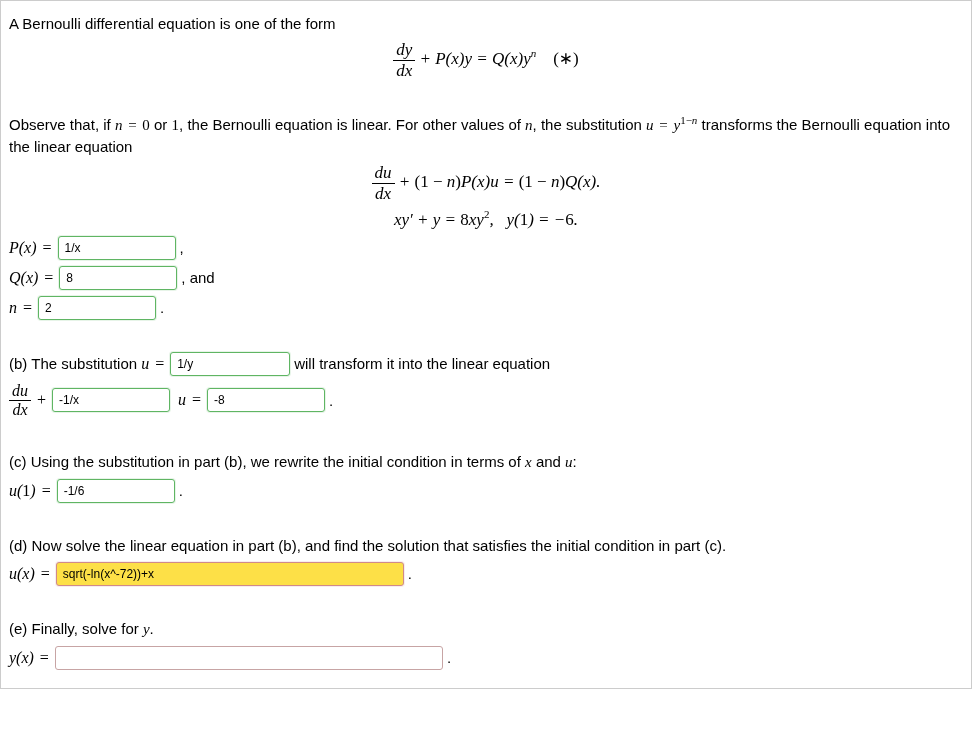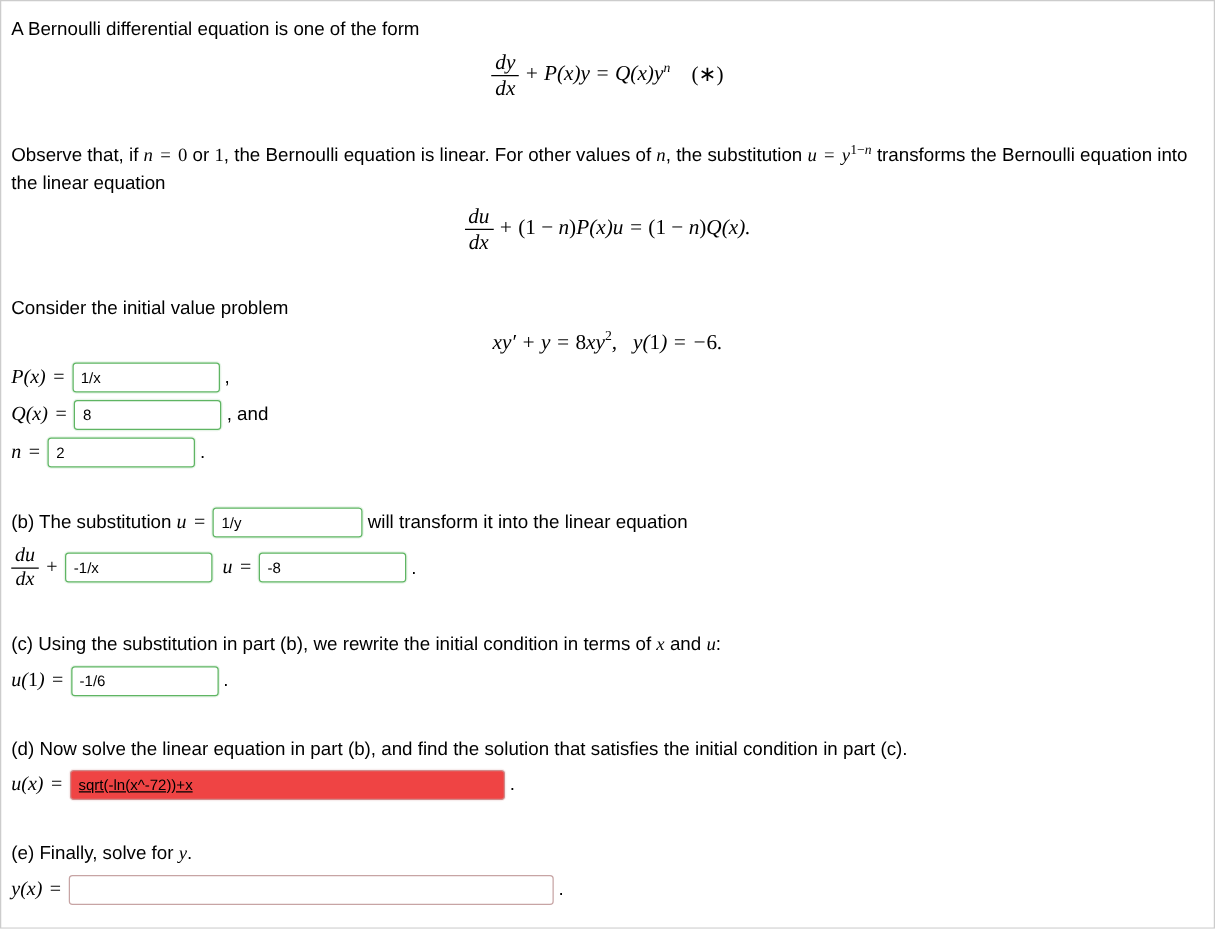--- a/index.html
+++ b/index.html
@@ -71,23 +71,22 @@
     height: 24px;
     box-sizing: border-box;
   }
   input.correct {
     border: 1px solid #5fb563;
     background: #fff;
     box-shadow: 0 0 0 1px rgba(95,181,99,0.15);
   }
   input.wrong {
     border: 1px solid #d08a8a;
-    background: #ef4444;
+    background: #fde047;
     box-shadow: 0 0 0 1px rgba(208,138,138,0.15);
-    text-decoration: underline;
   }
   input.neutral {
     border: 1px solid #c7a4a4;
     background: #fff;
   }
   .w-small { width: 118px; }
   .w-med { width: 120px; }
   .w-large { width: 348px; }
   .w-xlarge { width: 388px; }
   .mt { margin-top: 32px; }
@@ -126,21 +125,20 @@
     <span class="eq-inline">n</span><span>, the substitution </span>
     <span class="eq-inline">u <span class="normal-op">=</span> y<span class="sup"><span class="math-rm">1−</span>n</span></span>
     <span> transforms the Bernoulli equation into the linear equation</span>
   </div>
 
   <div class="centered-eq">
     <span class="frac"><span class="num"><span class="math">du</span></span><span class="den"><span class="math">dx</span></span></span>
     <span class="math"> + <span class="math-rm">(1 − </span>n<span class="math-rm">)</span>P(x)u = <span class="math-rm">(1 − </span>n<span class="math-rm">)</span>Q(x).</span>
   </div>
 
-  <div class="para mt">Consider the initial value problem</div>
 
   <div class="centered-eq">
     <span class="math">xy′ + y = <span class="math-rm">8</span>xy<span class="sup math-rm">2</span>, &nbsp; y(<span class="math-rm">1</span>) = −<span class="math-rm">6</span>.</span>
   </div>
 
 
   <div class="row">
     <span class="label-math">P(x) <span class="normal-op">=</span></span>
     <input class="answer correct w-small" type="text" value="1/x" style="">
     <span>,</span>

